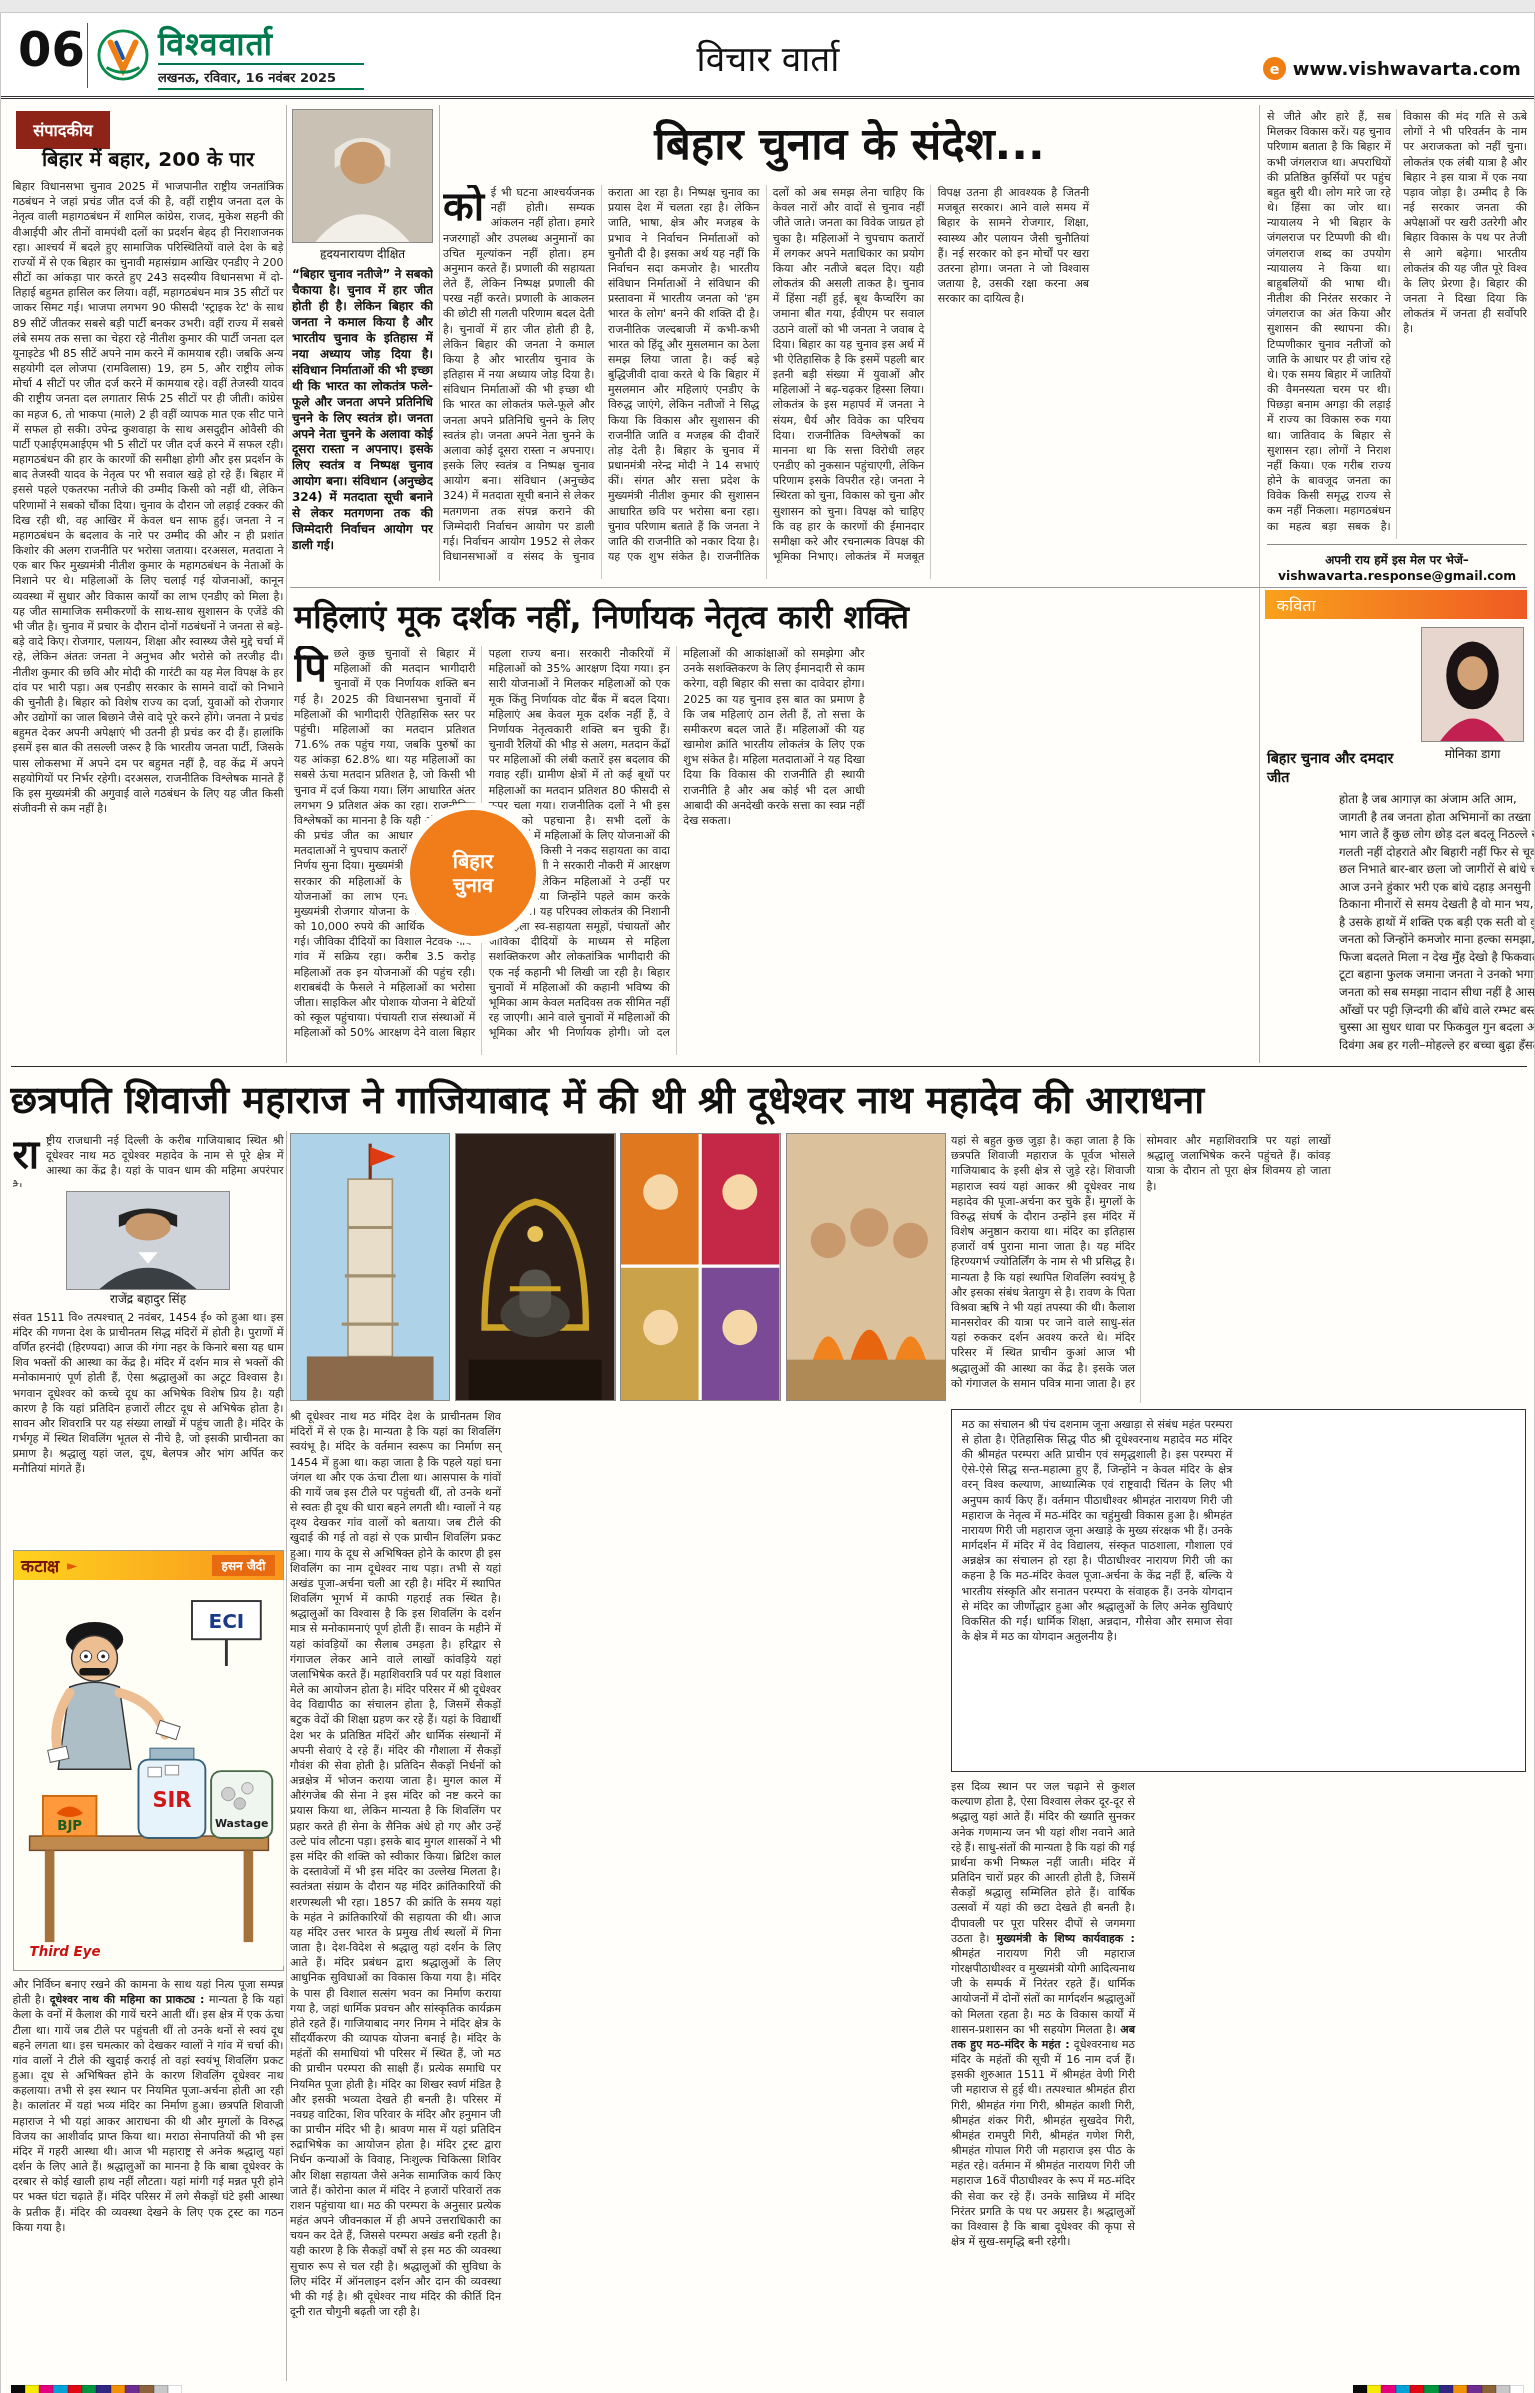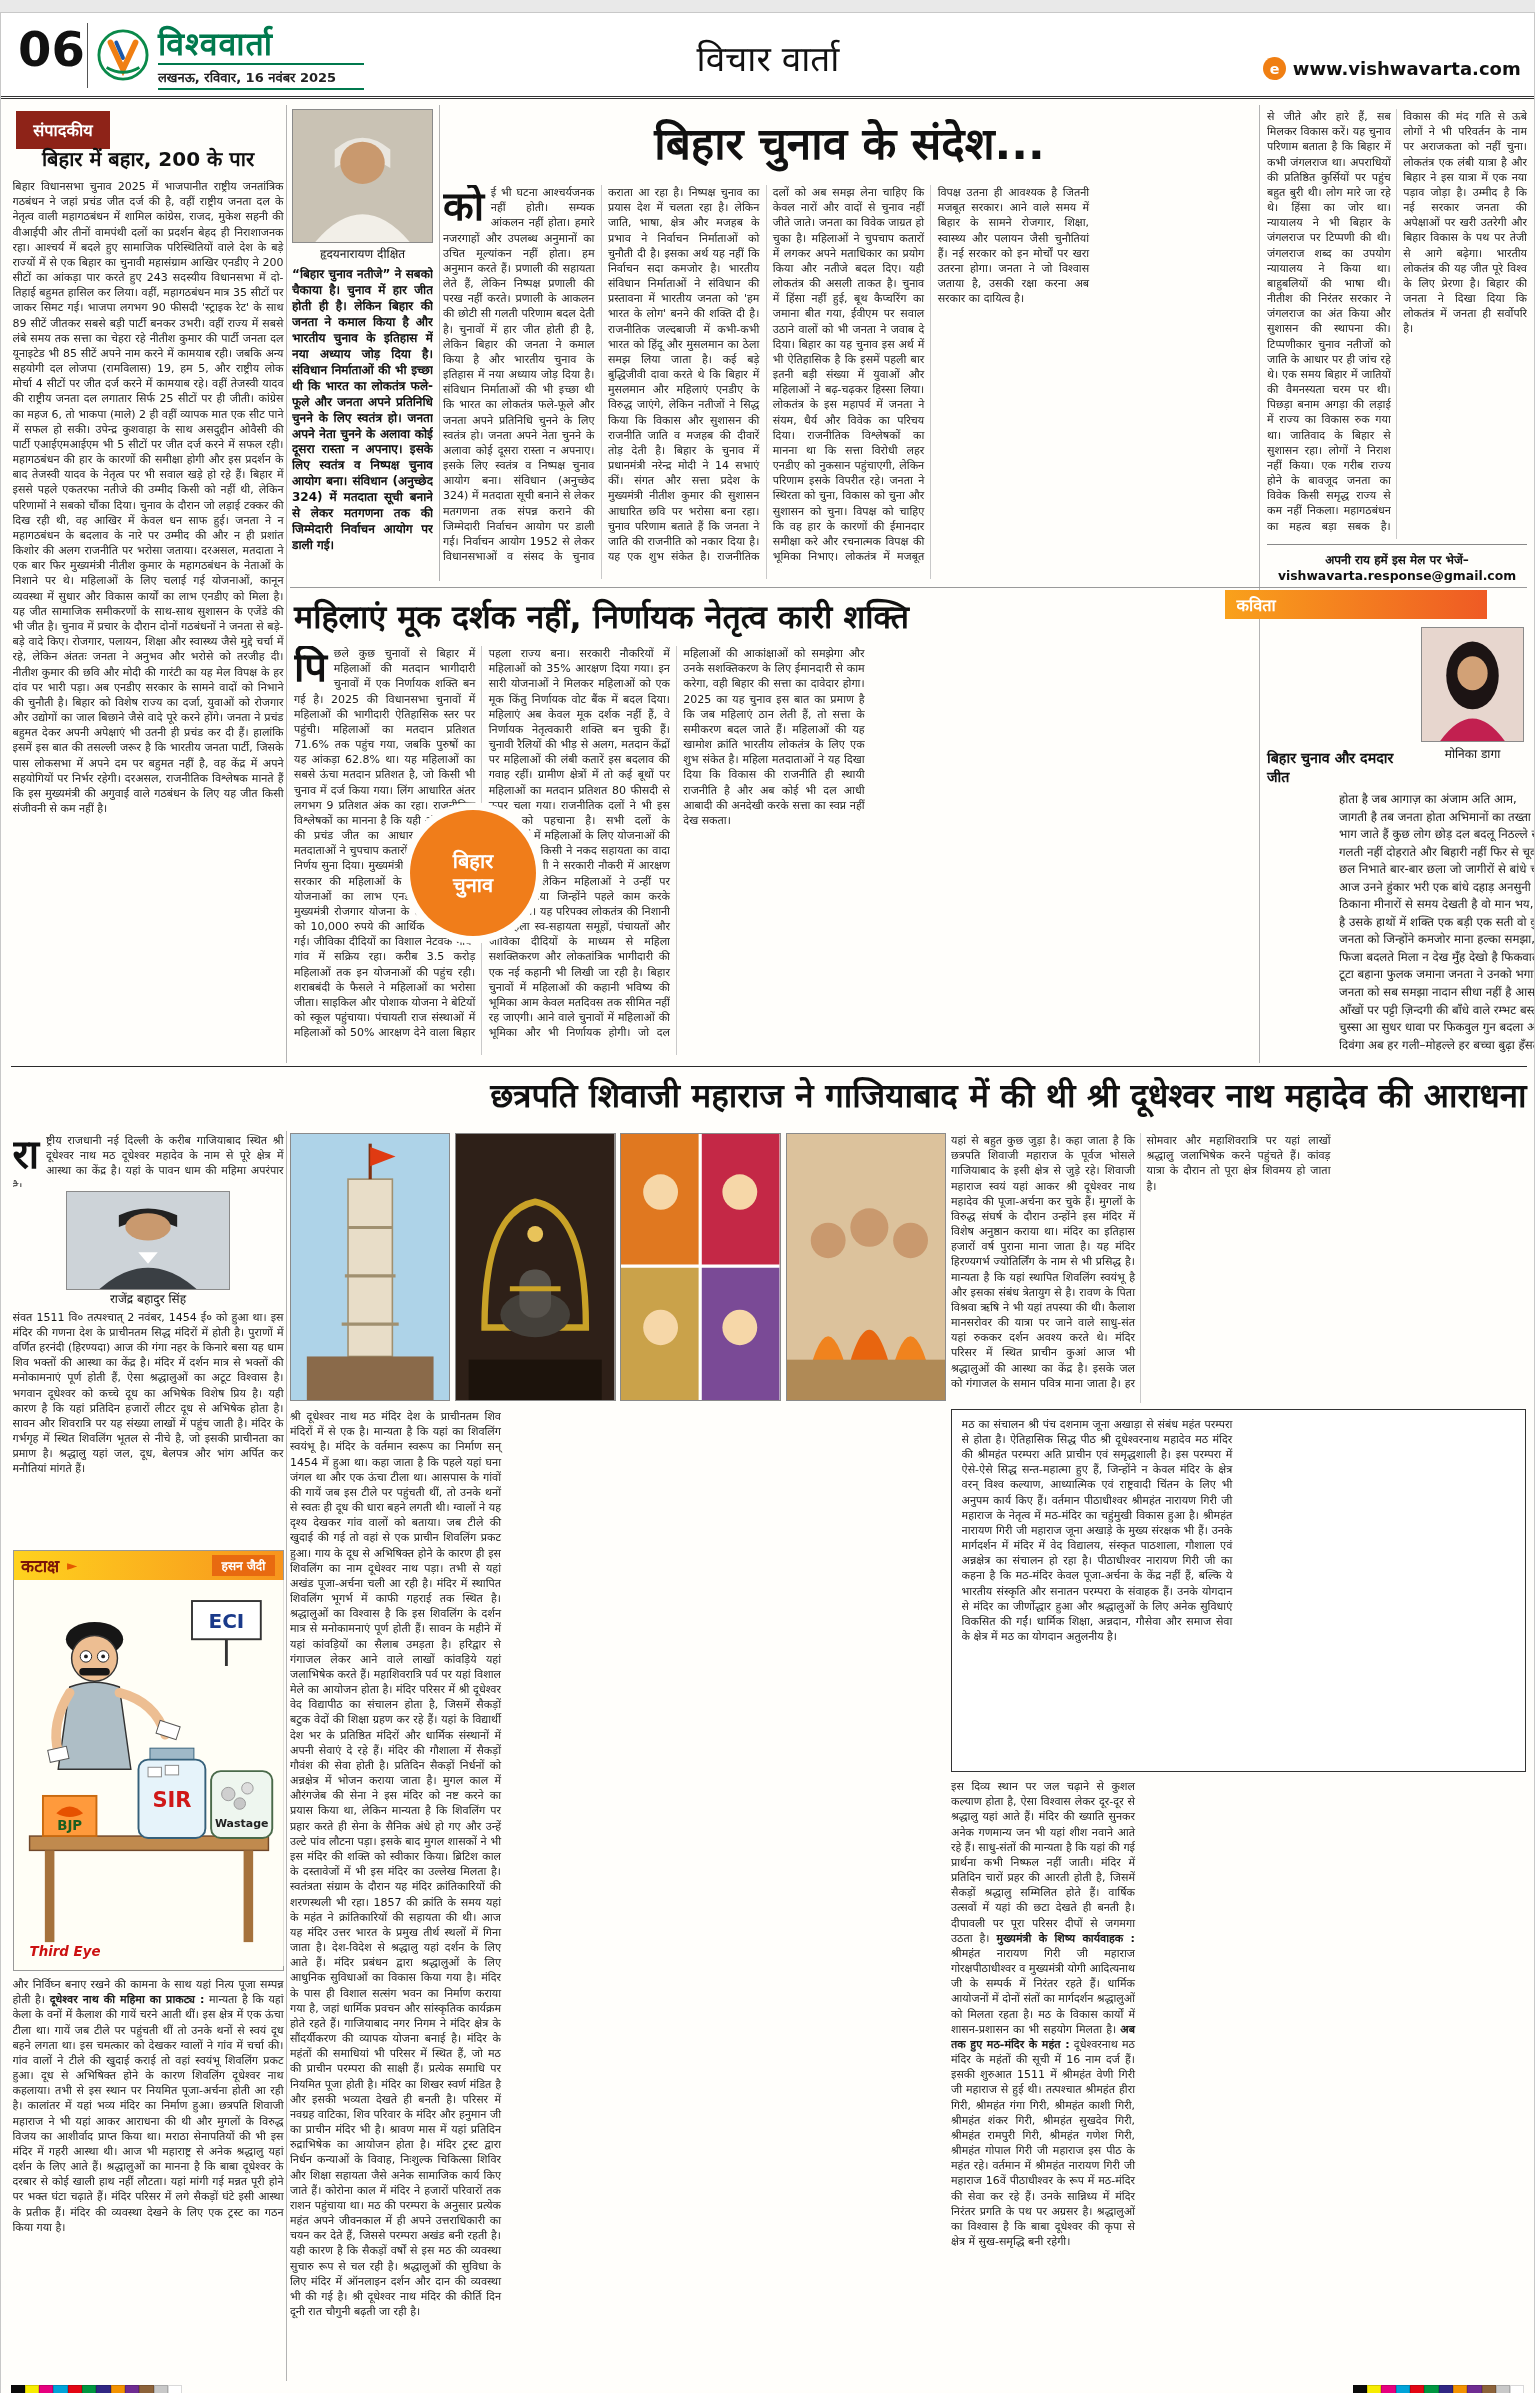--- a/index.html
+++ b/index.html
@@ -32,26 +32,26 @@
 
 .q-caption{position:absolute;left:291px;top:232px;width:141px}
 .q-text{position:absolute;left:291px;top:254px;width:141px;height:314px;font-size:12px;font-weight:600;line-height:1.33;text-align:justify;overflow:hidden}
 
 .main-headline{position:absolute;left:442px;top:99px;width:813px;text-align:center;font-size:44px;font-weight:bold}
 
 .women-headline{position:absolute;left:293px;top:581px;width:960px;font-size:32px;font-weight:bold}
 .w-photo{position:absolute;left:486px;top:635px;width:143px;background:#fff;z-index:3;padding-bottom:1.9px}
 .badge{position:absolute;left:409px;top:797px;width:126px;height:126px;border-radius:50%;background:#f07d1a;box-shadow:0 0 0 7.6px #fffefb;z-index:3;display:flex;flex-direction:column;align-items:center;justify-content:center;color:#fff;font-weight:bold;font-size:20px;line-height:1.2}
 
-.poem-header{position:absolute;left:1224px;top:577px;width:262px;height:29px;background:linear-gradient(90deg,#f9a11b,#ef5a24);color:#fff;font-size:16.3px;font-weight:bold;padding:3.8px 11.5px}
+.poem-header{position:absolute;left:1264px;top:577px;width:262px;height:29px;background:linear-gradient(90deg,#f9a11b,#ef5a24);color:#fff;font-size:16.3px;font-weight:normal;padding:3.8px 11.5px}
 .p-name{position:absolute;left:1420px;top:732px;width:103px}
 .p-title{position:absolute;left:1266px;top:736px;width:151px;font-size:14.3px;font-weight:bold;line-height:1.3}
 .p-lines{position:absolute;left:1338px;top:778px;width:260px;font-size:11.7px;line-height:1.5;color:#1b1b1b}
 
-.temple-headline{position:absolute;left:9.6px;top:1059px;width:1516px;text-align:right;font-size:33px;font-weight:bold}
+.temple-headline{position:absolute;left:9.6px;top:1059px;width:1516px;text-align:left;font-size:38px;font-weight:bold}
 .t-left{position:absolute;left:11.5px;top:1120px;width:271px}
 .t-p1{height:54px}
 .t-photo-wrap{width:164px;margin:3.8px auto 1.9px auto}
 .t-p2{height:235px;margin-top:2.9px}
 .cartoon-box{margin-top:5.7px;border:1px solid #999;background:#fffef6}
 .cartoon-head{height:29px;background:linear-gradient(90deg,#ffd21e,#f7941d);display:flex;align-items:center;padding:0 7.6px;gap:7.6px}
 .cartoon-label{color:#7a1408;font-weight:bold;font-size:17px}
 .cartoon-arrow{color:#e45a00;font-size:13.4px}
 .cartoon-artist{margin-left:auto;background:#e86a10;color:#fff;font-size:12px;font-weight:bold;padding:1.9px 9.6px}
 .t-p3{height:401px;margin-top:5.7px}

